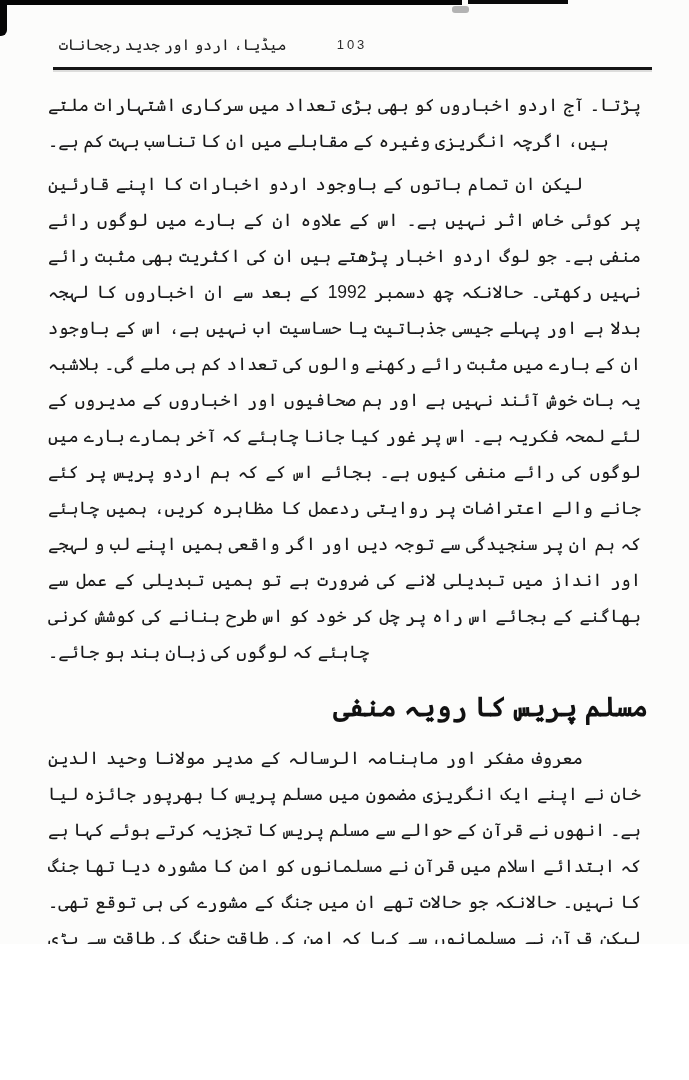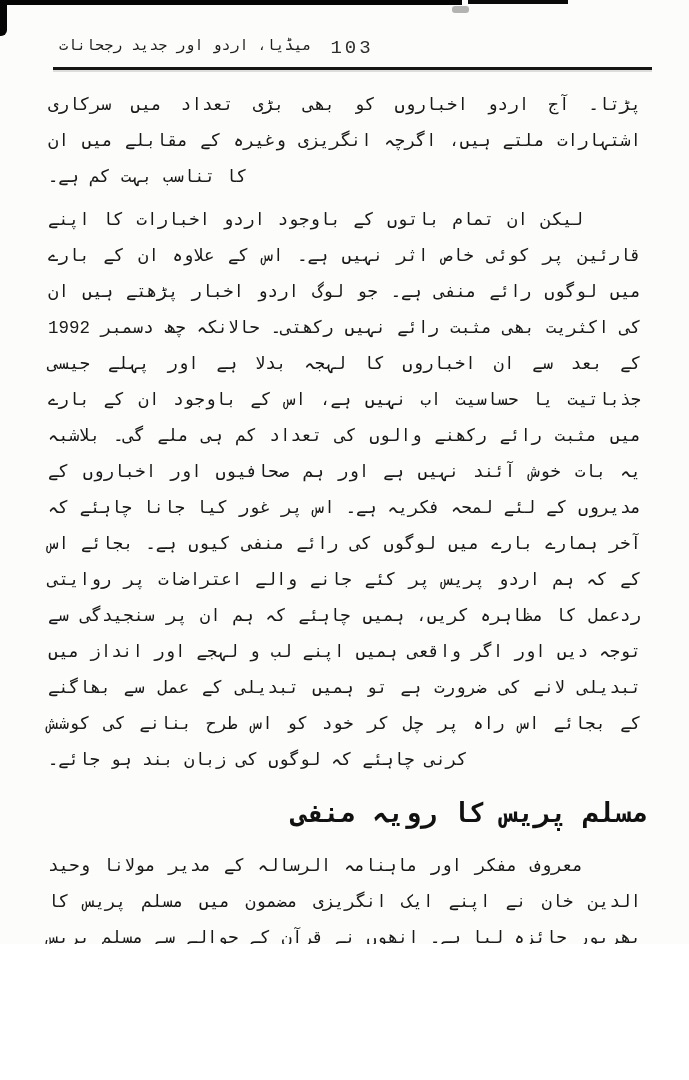--- a/index.html
+++ b/index.html
@@ -6,21 +6,21 @@
     margin: 0;
     padding: 0;
     background: #ffffff;
   }
   .page {
     position: relative;
     width: 689px;
     height: 944px;
     background: #fcfcfb;
     overflow: hidden;
-    font-family: Liberation Mono, monospace;
+    font-family: Liberation Sans, sans-serif;
   }
 
   
   .a-top-bar-1 {
     position: absolute; left: 0; top: 0;
     width: 462px; height: 5px;
     background: #050505;
   }
   .a-top-bar-2 {
     position: absolute; left: 468px; top: 0;
@@ -63,21 +63,21 @@
     direction: rtl;
     font-size: 15px;
     color: #1e1e1e;
     white-space: nowrap;
   }
   .page-number {
     position: absolute;
     left: 50%;
     transform: translateX(-50%);
     top: 4px;
-    font-size: 19px;
+    font-size: 13px;
     letter-spacing: 3px;
     color: #2d2d2d;
   }
   .header-rule {
     position: absolute;
     top: 67px; left: 53px;
     width: 599px; height: 3px;
     background: #161616;
     box-shadow: 0 2px 0 rgba(0,0,0,0.12);
   }

